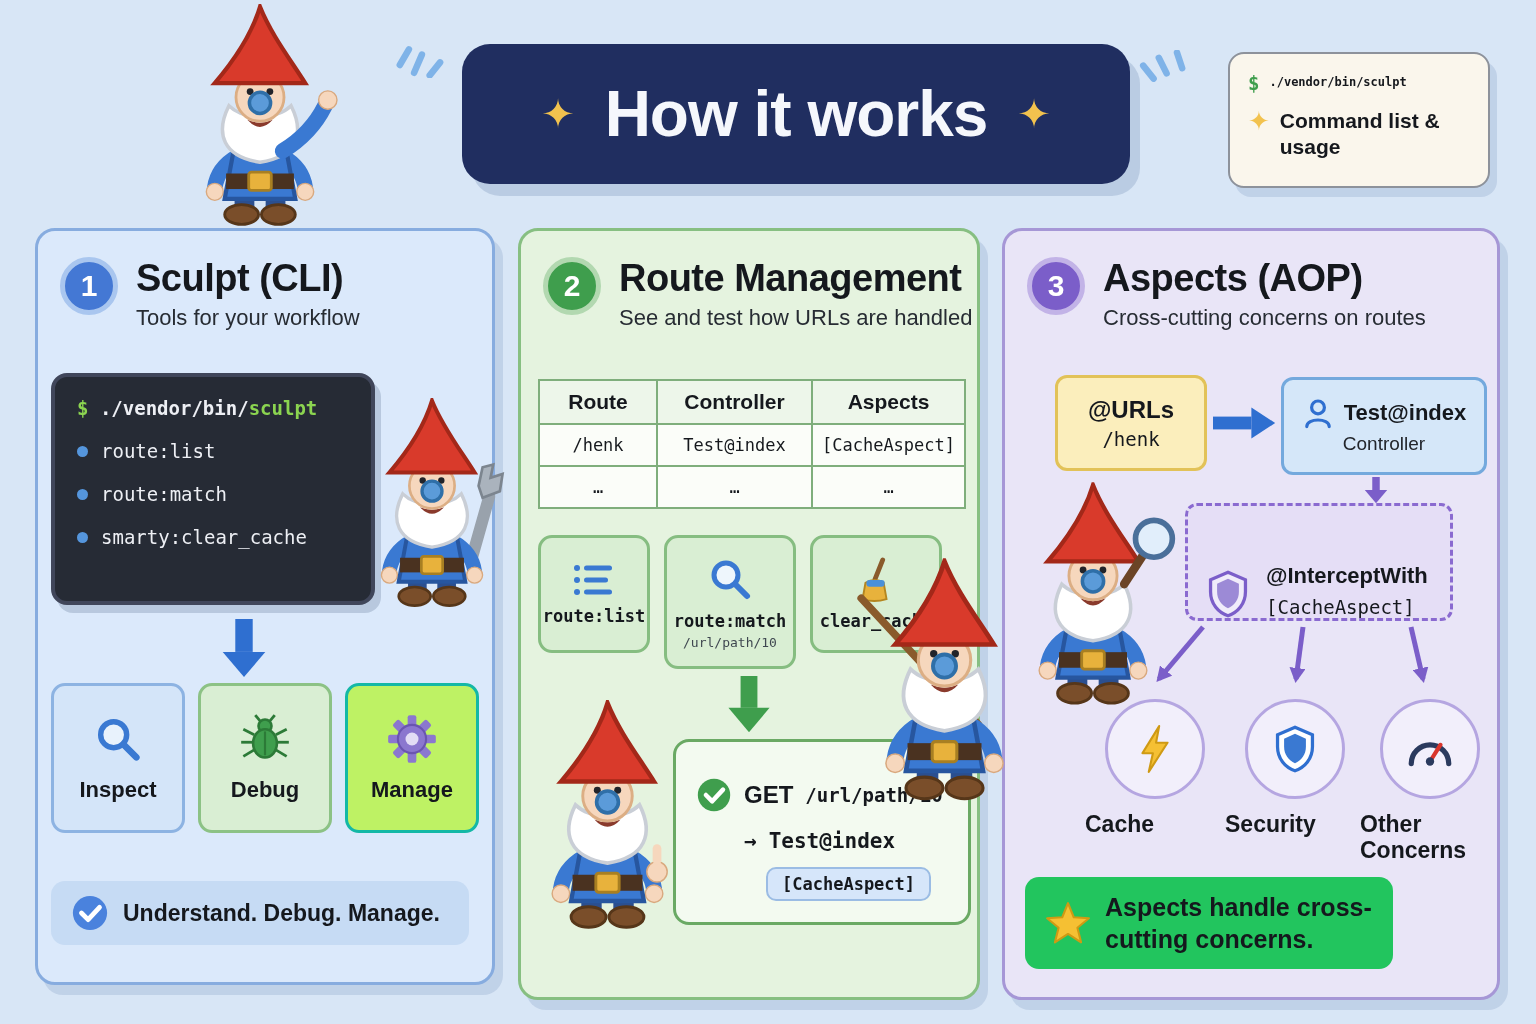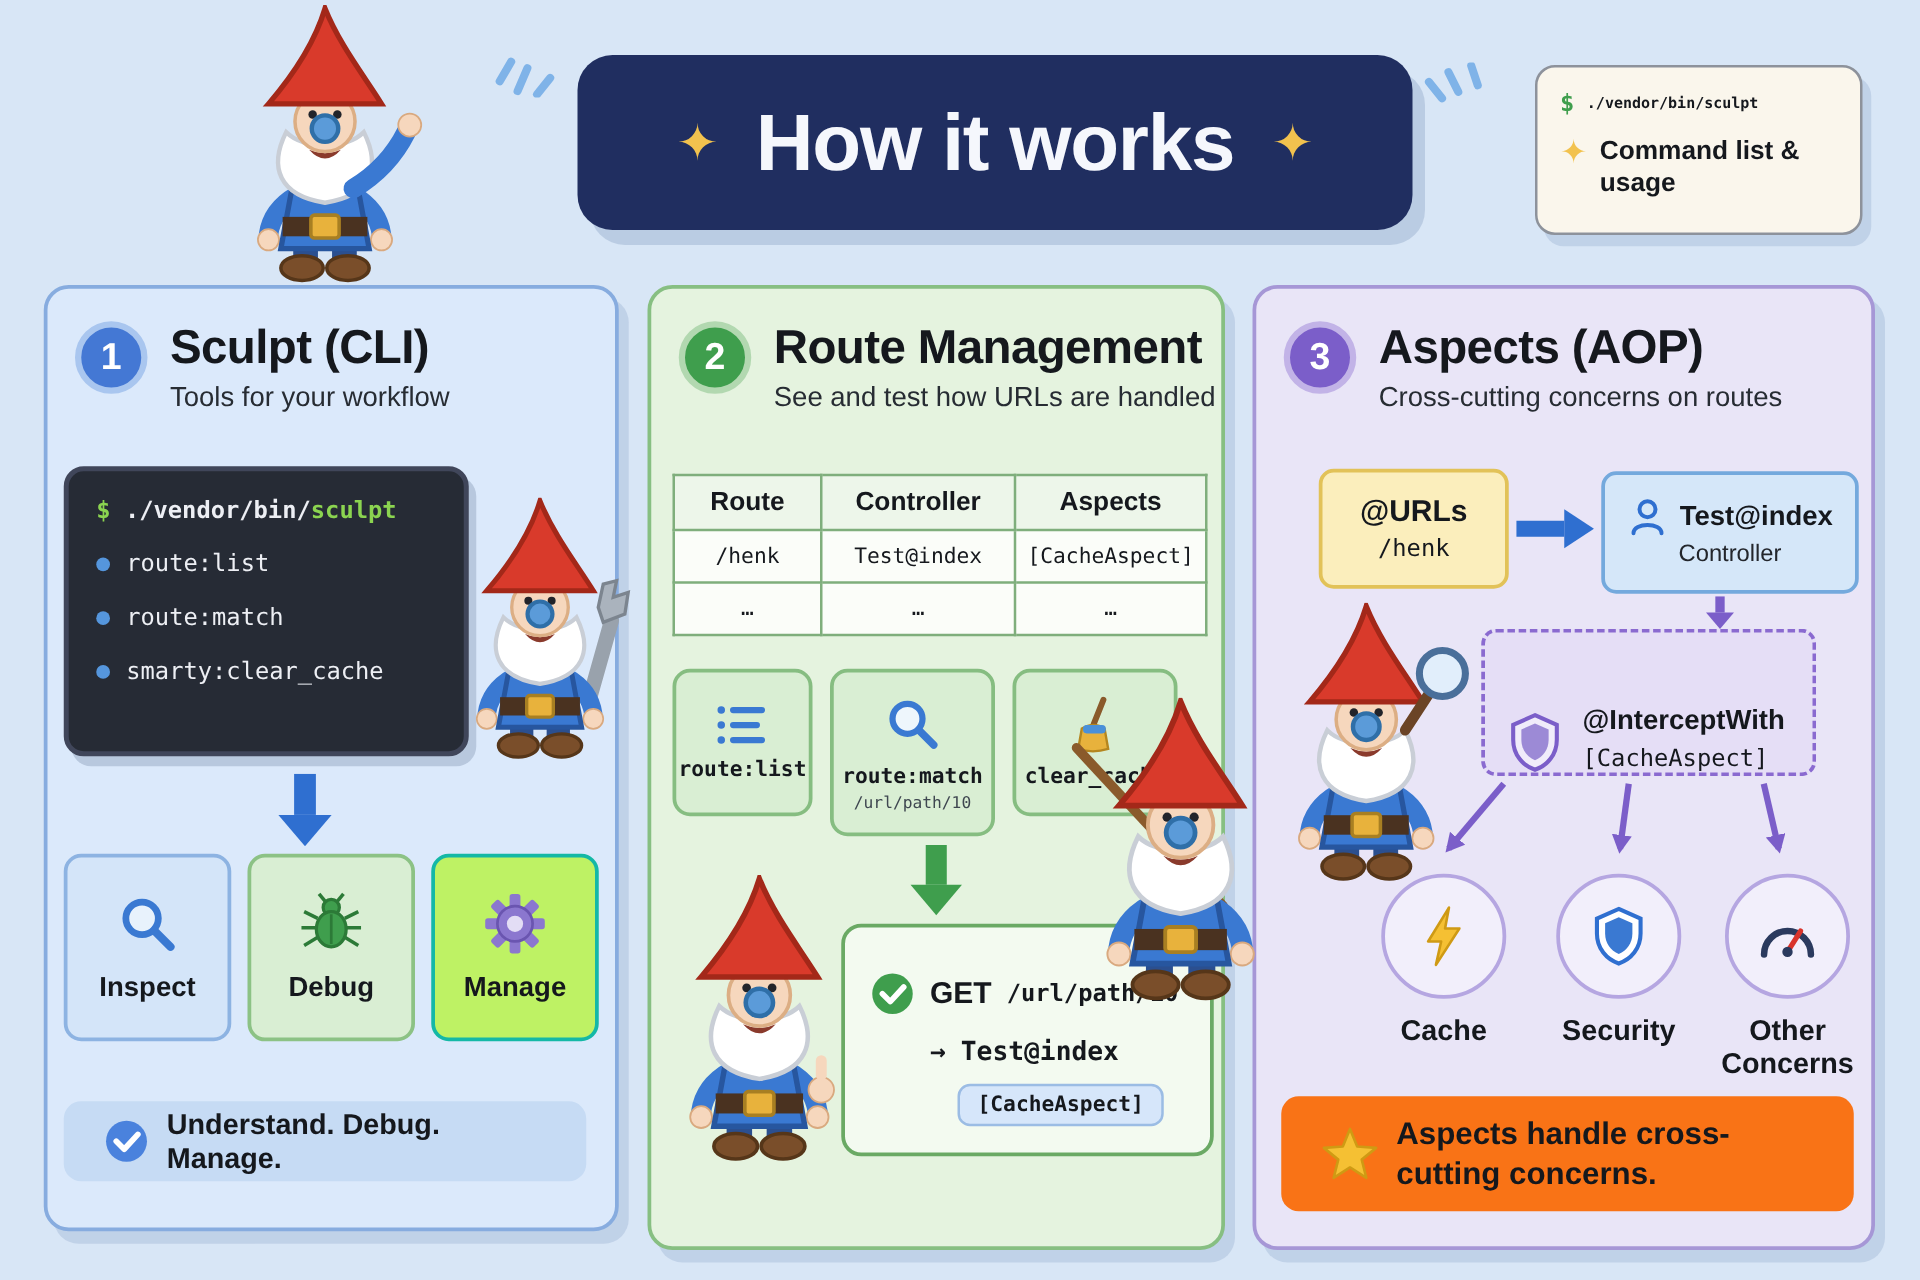--- a/index.html
+++ b/index.html
@@ -45,23 +45,23 @@
   .t-item{display:flex;align-items:center;gap:13px;margin-top:21px;font-family:"DejaVu Sans Mono",monospace;font-size:19px}
   .t-bullet{width:11px;height:11px;border-radius:50%;background:#5596dd;flex:0 0 auto}
 
   .tool-card{position:absolute;top:452px;width:134px;height:150px;border-radius:14px;display:flex;flex-direction:column;
              align-items:center;justify-content:center;gap:12px}
   .tc-blue{left:13px;background:#d4e5f9;border:3px solid #8db3e2}
   .tc-green{left:160px;background:#d9eed3;border:3px solid #8cc285}
   .tc-purple{left:307px;background:#bef264;border:3px solid #14b8a6}
   .tool-label{font-size:22px;font-weight:800}
 
-  .footer-bar{position:absolute;display:flex;align-items:center;gap:14px;border-radius:14px;padding:0 32px;font-weight:800}
+  .footer-bar{position:absolute;display:flex;align-items:center;gap:14px;border-radius:14px;padding:0 20px;font-weight:800}
   .f1{left:13px;top:650px;width:418px;height:64px;background:#c6dbf4;font-size:23px}
-  .f3{left:20px;top:646px;width:458px;height:92px;background:#f97316;font-size:25px;line-height:1.3}
+  .f3{left:20px;top:646px;width:368px;height:92px;background:#22c55e;font-size:25px;line-height:1.3}
 
   
   .route-table{position:absolute;left:17px;top:148px;width:428px;border-collapse:collapse;text-align:center}
   .route-table th{border:2.5px solid #7fae7c;background:#edf6ea;font-size:21px;font-weight:800;padding:9px 16px}
   .route-table td{border:2.5px solid #7fae7c;background:#fbfdf9;font-family:"DejaVu Sans Mono",monospace;font-size:17px;padding:10px 4px}
 
   .cmd-card{position:absolute;background:#d9eed3;border:3px solid #86bd81;border-radius:14px;display:flex;flex-direction:column;
             align-items:center;justify-content:center;gap:8px;text-align:center}
   .cc1{left:17px;top:304px;width:112px;height:118px}
   .cc2{left:143px;top:304px;width:132px;height:134px}
@@ -87,21 +87,21 @@
                    border-radius:12px;display:flex;flex-direction:column;align-items:center;justify-content:center;gap:4px}
   .ctrl-row{display:flex;align-items:center;gap:10px}
   .ctrl-name{font-size:22px;font-weight:800}
   .ctrl-type{font-size:19px;color:#23262c}
   .intercept-card{position:absolute;left:180px;top:272px;width:268px;height:118px;background:#e5def6;border:3px dashed #8a6ad0;
                   border-radius:12px;display:flex;align-items:flex-end;gap:16px;padding:0 18px}
   .ic-l1{font-size:22px;font-weight:800}
   .ic-l2{font-family:"DejaVu Sans Mono",monospace;font-size:19px;margin-top:7px}
   .concern{position:absolute;top:468px;width:100px;height:100px;border-radius:50%;background:#f2effb;border:3px solid #b5a6e1;
            display:flex;align-items:center;justify-content:center}
-  .concern-label{position:absolute;top:580px;width:140px;font-size:23px;font-weight:800;text-align:center;line-height:1.15}
+  .concern-label{position:absolute;top:580px;width:140px;font-size:23px;font-weight:800;text-align:left;line-height:1.15}
 
   .gnome{position:absolute;z-index:6}
   .accent{position:absolute;z-index:2}
 </style>
 </head>
 <body>
 
 <svg style="position:absolute;width:0;height:0" aria-hidden="true">
   <defs>
     <symbol id="gnome" viewBox="0 0 120 160">

